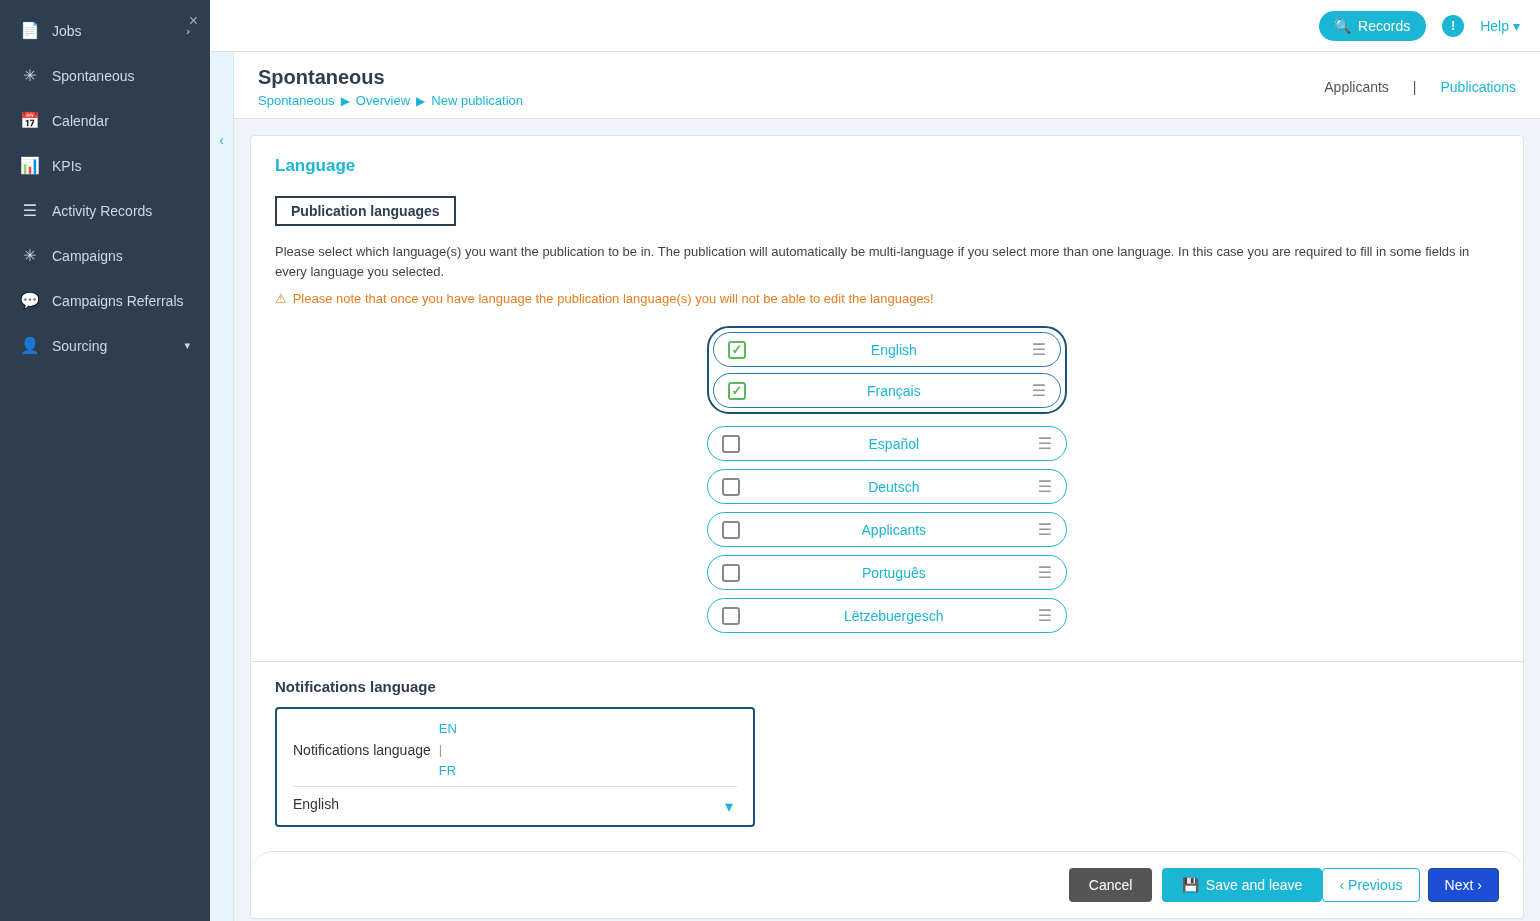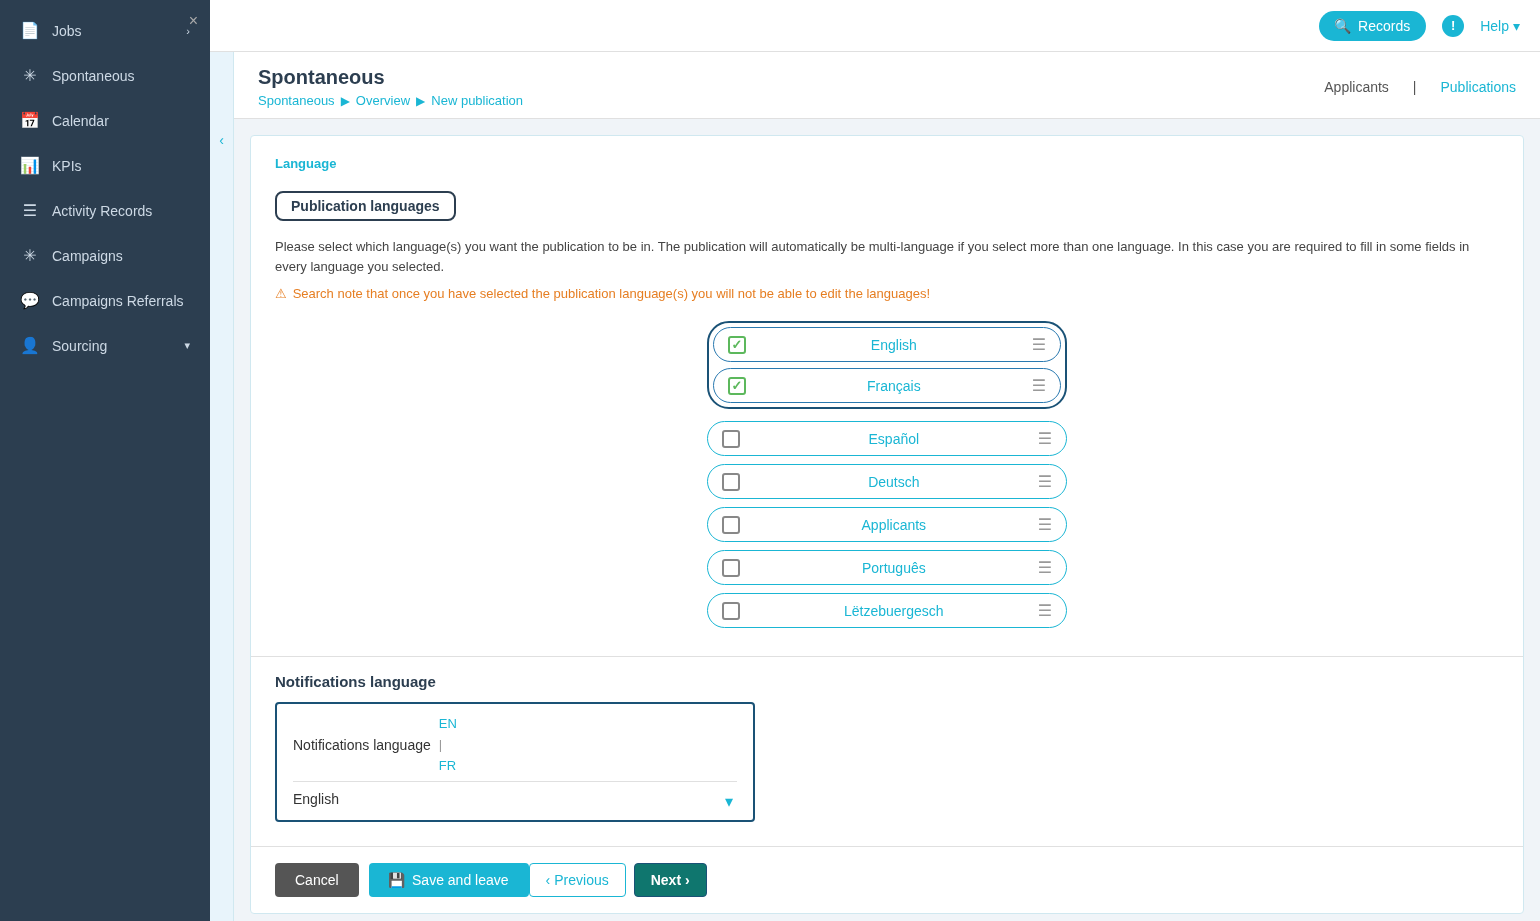--- a/index.html
+++ b/index.html
@@ -125,34 +125,34 @@
     .main-card {
       margin: 16px; background: #fff;
       border: 1px solid #d0e8f0; border-radius: 4px;
     }
 
     
     .section-header {
       padding: 20px 24px 0;
     }
     .section-title {
-      font-size: 13px; font-weight: 600; color: #1ab6d4;
+      font-size: 17px; font-weight: 600; color: #1ab6d4;
     }
 
     
     .pub-lang-block {
       padding: 20px 24px;
     }
     .pub-lang-label-bar {
       display: inline-block;
       border: 2px solid #2c3e50;
       padding: 5px 14px;
       font-size: 14px; font-weight: 600;
       color: #2c3e50;
-      border-radius: 8px;
+      border-radius: 0;
       margin-bottom: 16px;
     }
     .description-text {
       font-size: 13px; color: #444; line-height: 1.5;
       margin-bottom: 10px;
     }
     .warning-text {
       font-size: 13px; color: #e67e22;
       display: flex; align-items: flex-start; gap: 6px;
       margin-bottom: 20px;
@@ -236,44 +236,45 @@
       padding-top: 8px;
     }
     .notif-select-wrap::after {
       content: '▾'; position: absolute; right: 4px; top: 10px;
       color: #1ab6d4; pointer-events: none;
     }
 
     
     .footer-buttons {
       padding: 16px 24px;
-      display: flex; align-items: center; justify-content: flex-start;
+      display: flex; align-items: center; justify-content: flex-end;
       border-top: 1px solid #e0e0e0;
+      border-radius: 22px;
     }
     .btn-cancel {
       background: #555; color: #fff; border: none;
       padding: 9px 20px; border-radius: 4px;
       font-size: 14px; cursor: pointer;
     }
     .btn-save {
       background: #1ab6d4; color: #fff; border: none;
       padding: 9px 20px; border-radius: 4px;
       font-size: 14px; cursor: pointer;
       display: flex; align-items: center; gap: 6px;
     }
     .nav-btns { display: flex; gap: 8px; }
     .btn-prev, .btn-next {
       border: 1.5px solid #1ab6d4; background: #fff; color: #1ab6d4;
       padding: 8px 16px; border-radius: 4px;
       font-size: 14px; cursor: pointer;
       display: flex; align-items: center; gap: 4px;
     }
     .btn-next {
-      background: #0f766e; color: #fff; border-color: #1a5276;
-      font-weight: 700;
+      background: #1d4ed8; color: #fff; border-color: #1a5276;
+      font-weight: 400;
     }
   </style>
 </head>
 <body>
 
 <div class="sidebar">
   <span class="sidebar-close">×</span>
   <nav class="sidebar-nav">
     <div class="nav-item">
       <span class="nav-icon">📄</span>
@@ -358,21 +359,21 @@
           <div class="section-title">Language</div>
         </div>
 
         <div class="pub-lang-block">
           <div class="pub-lang-label-bar">Publication languages</div>
 
           <p class="description-text">Please select which language(s) you want the publication to be in. The publication will automatically be multi-language if you select more than one language. In this case you are required to fill in some fields in every language you selected.</p>
 
           <div class="warning-text">
             <span class="warning-icon">⚠</span>
-            <span>Search note that once you have selected the publication language(s) you will not be able to edit the languages!</span>
+            <span>Please note that once you have language the publication language(s) you will not be able to edit the languages!</span>
           </div>
 
           
           <div class="language-list">
 
             <div class="selected-group">
 
               <div class="lang-item" style="margin-bottom:6px;">
                 <div class="lang-checkbox checked"></div>
                 <span class="lang-name">English</span>

